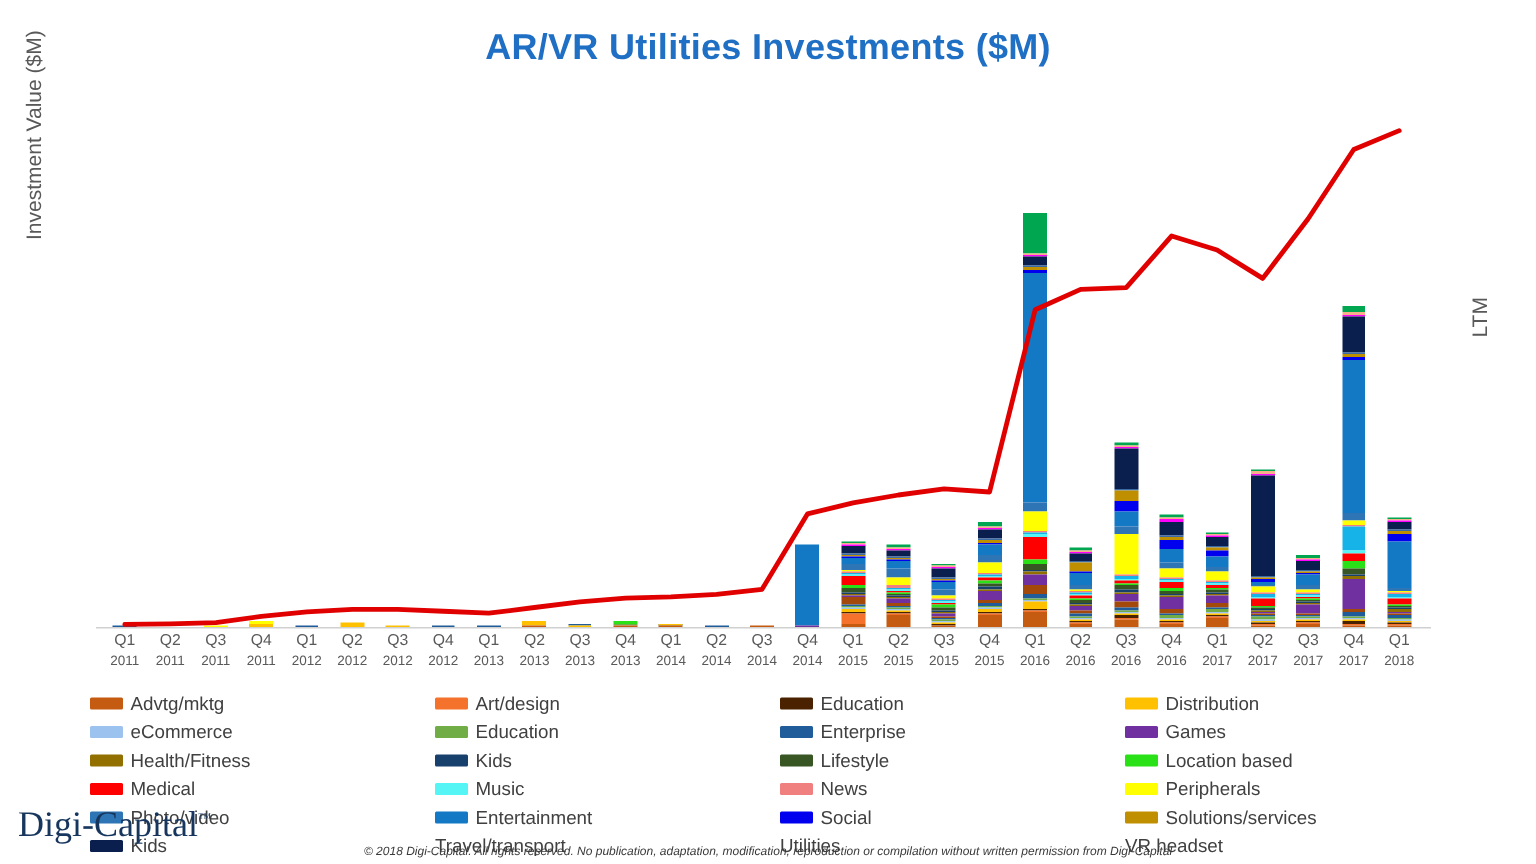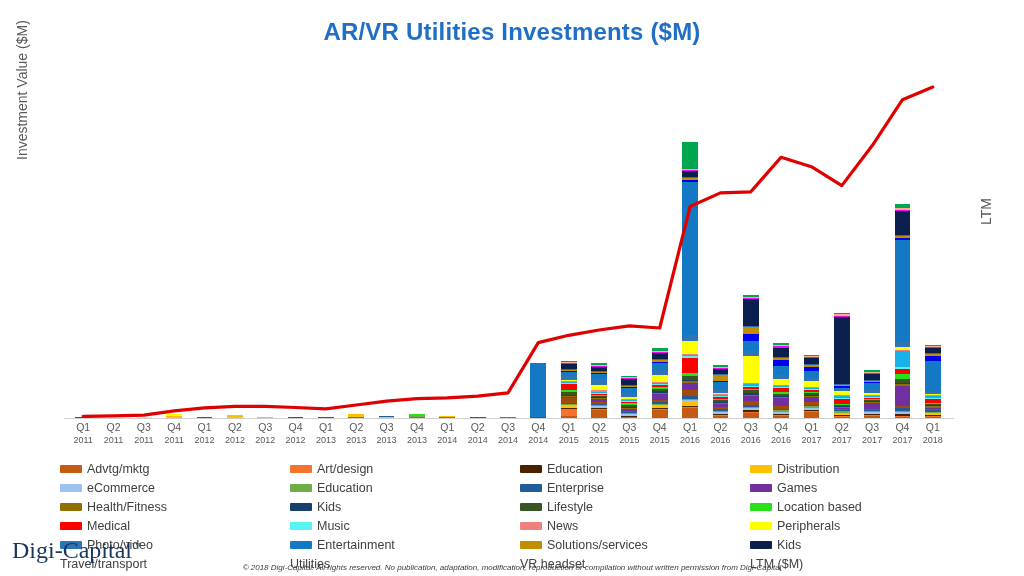--- a/index.html
+++ b/index.html
@@ -691,20 +691,24 @@
     </div>
     <div class="leg-item">
       <span class="swatch" style="background: rgb(46, 117, 182);"></span>
       <span>Photo/video</span>
     </div>
     <div class="leg-item">
       <span class="swatch" style="background: rgb(19, 121, 196);"></span>
       <span>Entertainment</span>
     </div>
     <div class="leg-item">
+      <span class="swatch" style="background: rgb(0, 0, 238);"></span>
+      <span>Social</span>
+    </div>
+    <div class="leg-item">
       <span class="swatch" style="background: rgb(191, 143, 0);"></span>
       <span>Solutions/services</span>
     </div>
     <div class="leg-item">
       <span class="swatch" style="background: rgb(10, 31, 78);"></span>
       <span>Kids</span>
     </div>
     <div class="leg-item">
       <span>Travel/transport</span>
     </div>

